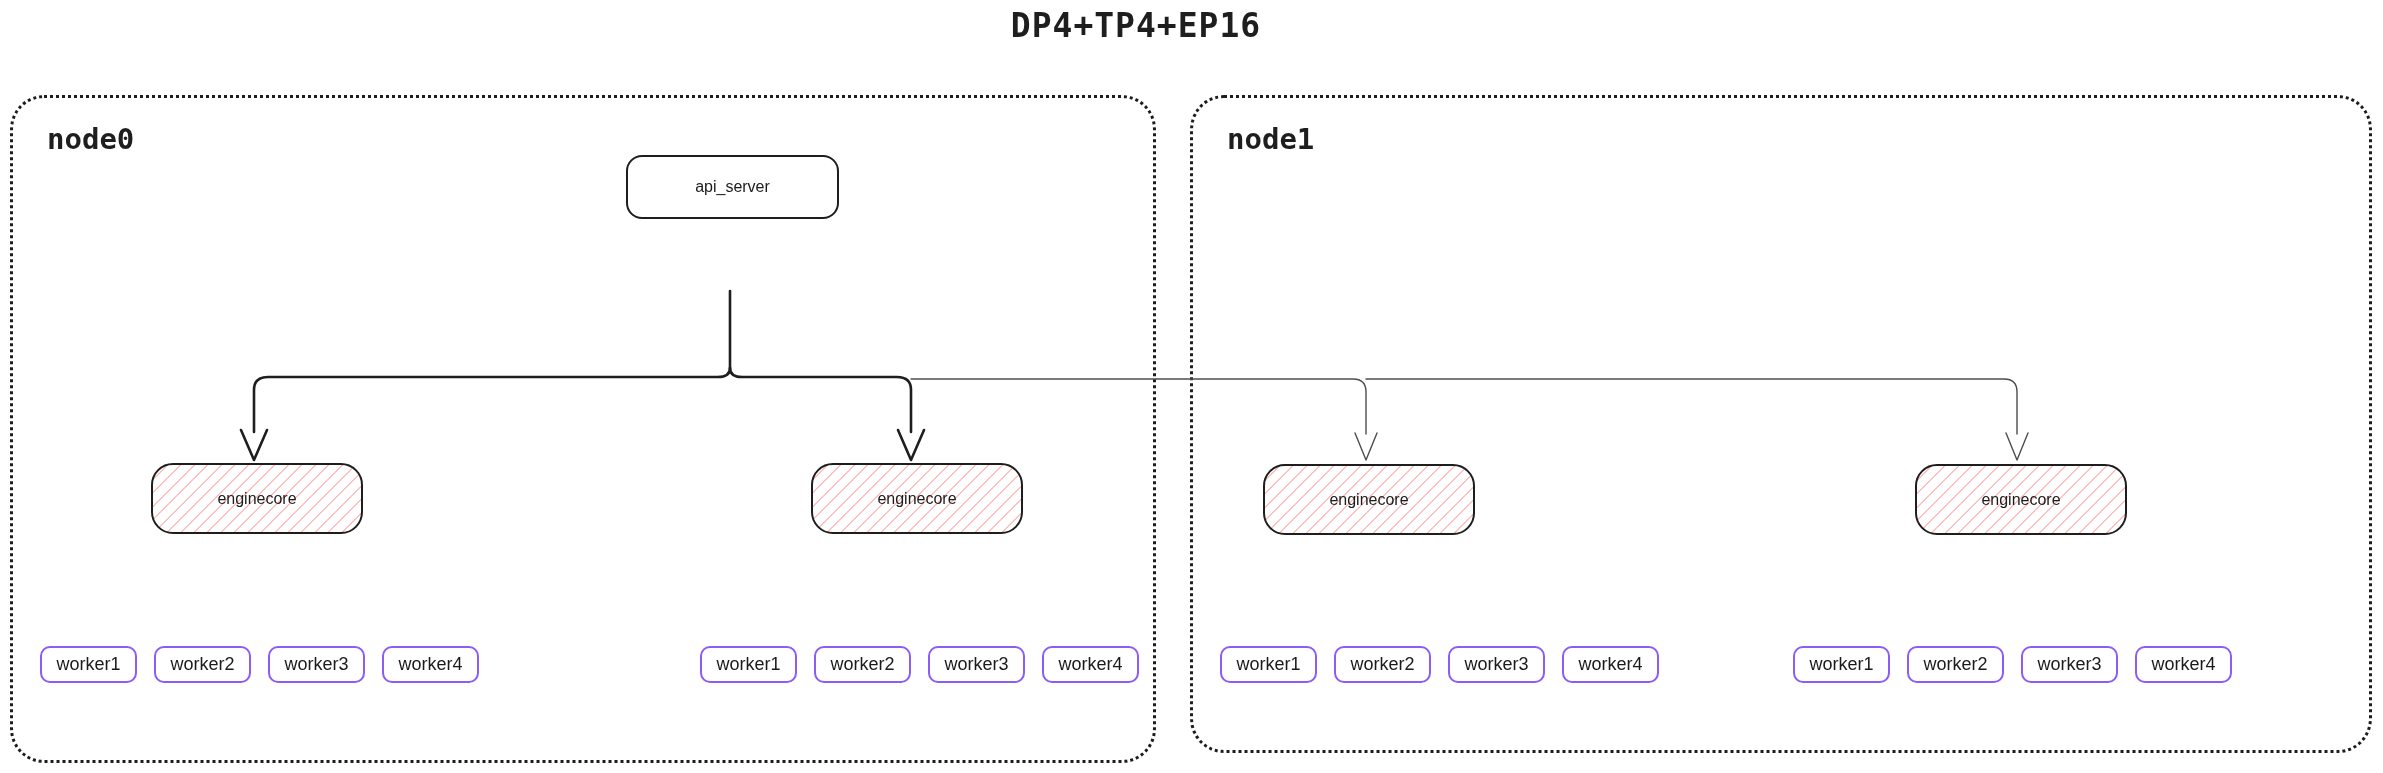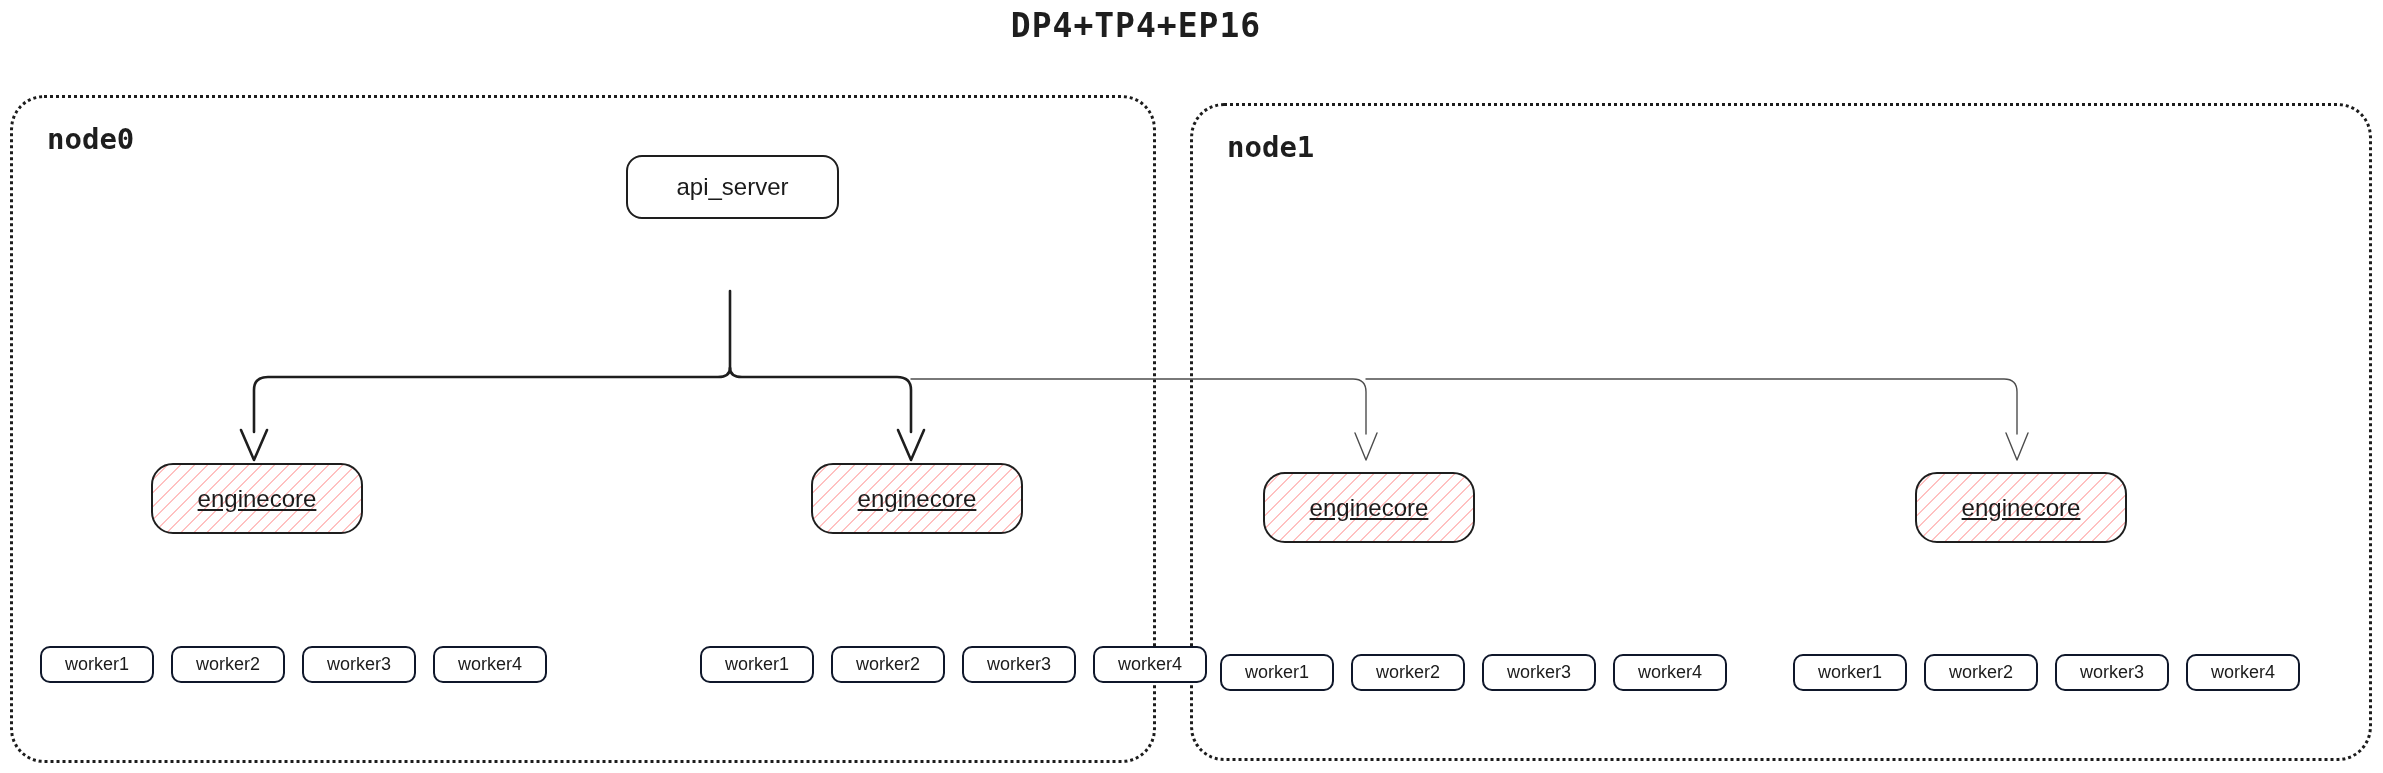--- a/index.html
+++ b/index.html
@@ -43,69 +43,68 @@
   .node-label {
     position: absolute;
     left: 34px;
     top: 24px;
     font-family: "DejaVu Sans Mono", monospace;
     font-weight: bold;
     font-size: 29px;
     color: var(--stroke);
   }
   #node0 { left: 10px;   top: 95px; width: 1146px; height: 668px; }
-  #node1 { left: 1190px; top: 103px; width: 1182px; height: 658px; }
+  #node1 { left: 1190px; top: 95px; width: 1182px; height: 658px; }
 
   .box {
     position: absolute;
     display: flex;
     align-items: center;
     justify-content: center;
     border: 2.5px solid var(--stroke);
     background: #ffffff;
-    font-size: 24px;
+    font-size: 16px;
     color: #1b1b1b;
   }
   .box .label { white-space: nowrap; }
 
   .api-server { left: 613px; top: 57px; width: 213px; height: 64px; border-radius: 16px; z-index: 3; }
   .asyncllm   { left: 612px; top: 122px; width: 216px; height: 71px; border-radius: 18px; z-index: 3;
     background-image: repeating-linear-gradient(135deg,
       var(--green-hatch-line) 0, var(--green-hatch-line) 1.6px,
       transparent 1.6px, transparent 9.5px);
   }
   .enginecore { width: 212px; height: 71px; border-radius: 22px; z-index: 3;
     background-image: repeating-linear-gradient(135deg,
       var(--red-hatch-line) 0, var(--red-hatch-line) 1.4px,
       transparent 1.4px, transparent 9.5px);
-    text-decoration: underline;
   }
   #ec1 { left: 138px; top: 365px; }
   #ec2 { left: 798px; top: 365px; }
   #ec3 { left: 70px;  top: 366px; }
   #ec4 { left: 722px; top: 366px; }
 
   .worker-row {
     position: absolute;
     top: 548px;
     display: flex;
     gap: 17px;
     z-index: 3;
   }
   #wg1 { left: 27px; }
   #wg2 { left: 687px; }
   #wg3 { left: 27px; }
   #wg4 { left: 600px; }
   .worker {
-    width: 114px;
+    width: 97px;
     height: 37px;
     display: flex;
     align-items: center;
     justify-content: center;
-    border: 2px solid #0f172a;
+    border: 2px solid #8b5cf6;
     border-radius: 10px;
     background: #ffffff;
     font-size: 18px;
     color: #1b1b1b;
     white-space: nowrap;
   }
 
   .connector-layer {
     position: absolute;
     left: 0; top: 0;

